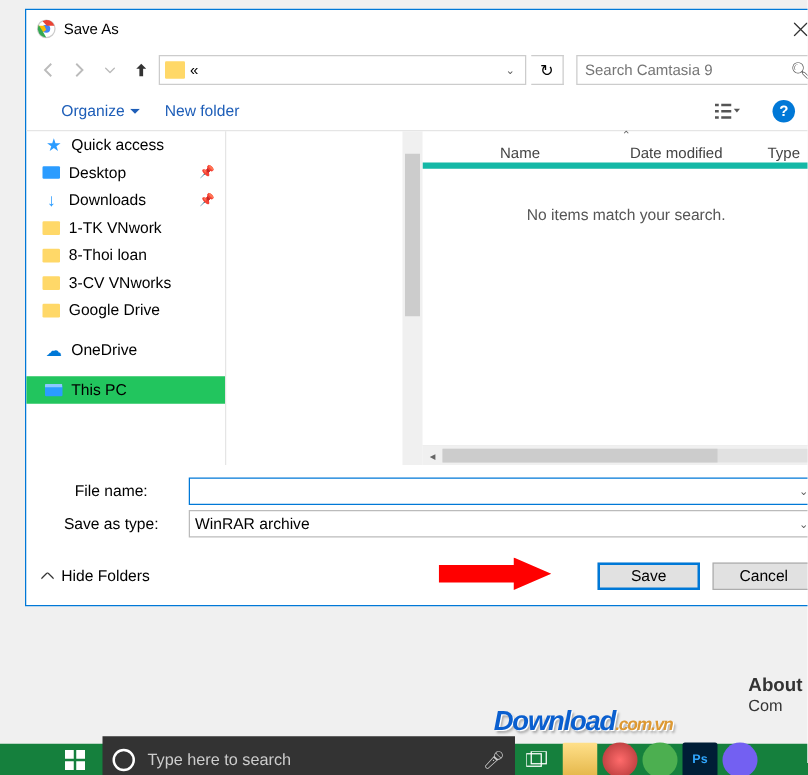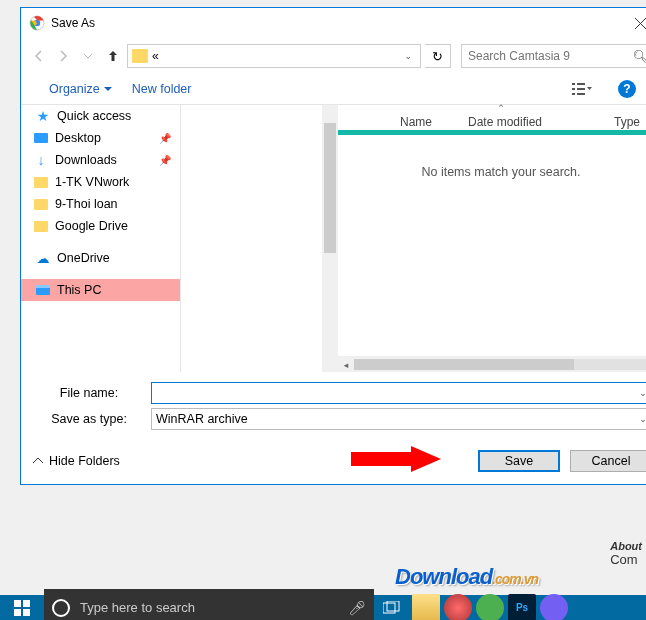--- a/index.html
+++ b/index.html
@@ -35,38 +35,38 @@
 .toolbar .item { font-size: 12.5px; color: #1e5eb8; display: flex; align-items: center; gap: 4px; }
 .toolbar .spacer { flex: 1; }
 .view-btn { width: 32px; height: 22px; display: flex; align-items: center; justify-content: center; }
 .help-btn { width: 18px; height: 18px; border-radius: 50%; background: #0078d7; color: #fff; font-size: 12px; display: flex; align-items: center; justify-content: center; font-weight: bold; }
 
 .body-area { flex: 1; display: flex; border-top: 1px solid #e5e5e5; min-height: 0; }
 
 .tree { width: 160px; display: flex; flex-direction: column; border-right: 1px solid #e5e5e5; overflow: hidden; }
 .tree-item { height: 22px; display: flex; align-items: center; font-size: 12.5px; padding-left: 14px; gap: 6px; position: relative; cursor: pointer; }
 .tree-item.sub { padding-left: 12px; }
-.tree-item.sel { background: #fca5a5; }
+.tree-item.sel { background: #22c55e; }
 .tree-item .pin { position: absolute; right: 8px; font-size: 10px; color: #888; }
 .ic { width: 16px; height: 16px; display: flex; align-items: center; justify-content: center; }
 .ic-star { color: #2b9cff; font-size: 14px; }
 .ic-folder { width: 14px; height: 11px; background: #ffd868; border-radius: 1px; }
 .ic-desktop { width: 14px; height: 10px; background: #2b9cff; border-radius: 1px; }
 .ic-downloads { color: #2b9cff; font-size: 14px; font-weight: bold; }
 .ic-onedrive { color: #0078d7; font-size: 13px; }
 .ic-pc { width: 14px; height: 10px; background: #2b9cff; border-radius: 1px; border-top: 3px solid #8cc8ff; }
 .tree-scrollbar { width: 16px; background: #f0f0f0; position: absolute; right: 0; top: 0; bottom: 0; }
 .tree-scrollbar .thumb { background: #ccc; position: absolute; left: 2px; right: 2px; top: 18px; height: 130px; }
 .tree-wrap { position: relative; flex: 1; }
 
 .file-area { flex: 1; display: flex; flex-direction: column; }
 .col-headers { height: 22px; display: flex; align-items: center; border-bottom: 5px solid #14b8a6; font-size: 12px; color: #444; gap: 36px; }
 .col-headers .c1 { width: 16px; }
 .col-headers .cname { flex: 1; padding-left: 10px; }
-.col-headers .cdate { width: 110px; }
+.col-headers .cdate { width: 110px; text-align: right; }
 .col-headers .ctype { width: 50px; }
 .sort-ind { text-align: center; font-size: 9px; color: #666; width: 100%; margin-top: -2px; }
 .empty-msg { text-align: center; font-size: 12.5px; color: #555; margin-top: 30px; }
 .hscroll { height: 16px; display: flex; background: #f0f0f0; border-top: 1px solid #eee; }
 .hscroll .arrow { width: 16px; display: flex; align-items: center; justify-content: center; font-size: 9px; color: #666; }
 .hscroll .track { flex: 1; background: #e1e1e1; margin: 2px 0; position: relative; }
 .hscroll .thumb { position: absolute; left: 0; top: 0; bottom: 0; width: 75%; background: #ccc; }
 
 .form-area { padding: 8px 12px 4px; }
 .form-row { display: flex; align-items: center; height: 26px; }
@@ -77,34 +77,34 @@
 .form-row .field .val { flex: 1; padding: 0 4px; font-size: 12.5px; }
 .form-row .field .dd { width: 16px; text-align: center; font-size: 9px; color: #555; }
 
 .button-row { display: flex; align-items: center; padding: 14px 12px 12px; gap: 10px; position: relative; }
 .hide-folders { font-size: 12.5px; display: flex; align-items: center; gap: 6px; cursor: pointer; }
 .button-row .spacer { flex: 1; }
 .pbtn { width: 82px; height: 22px; font-size: 12.5px; background: #e1e1e1; border: 1px solid #adadad; cursor: pointer; }
 .pbtn.primary { border: 2px solid #0078d7; background: #e1e1e1; }
 .arrow-overlay { position: absolute; left: 330px; top: 10px; pointer-events: none; }
 
-.taskbar { position: absolute; left: 0; right: 0; bottom: 0; height: 25px; background: #0369a1; display: flex; align-items: center; }
+.taskbar { position: absolute; left: 0; right: 0; bottom: 0; height: 25px; background: #15803d; display: flex; align-items: center; justify-content: center; }
 .start-btn { width: 44px; height: 38px; display: flex; align-items: center; justify-content: center; }
 .start-btn svg { width: 16px; height: 16px; }
 .search-bar { width: 330px; height: 38px; background: #333; display: flex; align-items: center; padding: 0 8px; gap: 10px; }
 .search-bar .cortana { width: 18px; height: 18px; border: 2px solid #fff; border-radius: 50%; }
 .search-bar .txt { color: #ccc; font-size: 13px; flex: 1; }
 .search-bar .mic { color: #ccc; font-size: 14px; }
 .task-icons { display: flex; align-items: center; height: 38px; }
 .task-icons .ti { width: 28px; height: 28px; margin: 0 2px; border-radius: 2px; }
 .taskview { width: 36px; display: flex; align-items: center; justify-content: center; }
 .taskview svg { width: 18px; height: 14px; }
 
 .about-area { position: absolute; right: 4px; top: 540px; font-size: 13px; color: #333; }
-.about-area .hd { font-weight: bold; font-size: 11px; font-style: italic; }
+.about-area .hd { font-weight: bold; font-size: 15px; }
 .dl-logo { position: absolute; left: 395px; bottom: 30px; font-family: Arial Black, sans-serif; font-weight: 900; font-style: italic; font-size: 22px; color: #0a5fcf; text-shadow: 1px 1px 0 #fff, 2px 2px 2px rgba(0,0,0,0.3); letter-spacing: -1px; }
 .dl-logo .ext { color: #d93; font-size: 14px; }
 </style>
 </head>
 <body>
 
 <div class="about-area">
   <div class="hd">About</div>
   <div>Com</div>
 </div>
@@ -207,21 +207,27 @@
         <div class="tree-item sub">
           <span class="ic">
               <span class="ic-folder"></span>
             </span>
           <span>1-TK VNwork</span>
         </div>
         <div class="tree-item sub">
           <span class="ic">
               <span class="ic-folder"></span>
             </span>
-          <span>9-Thoi loan</span>
+          <span>8-Thoi loan</span>
+        </div>
+        <div class="tree-item sub">
+          <span class="ic">
+              <span class="ic-folder"></span>
+            </span>
+          <span>3-CV VNworks</span>
         </div>
         <div class="tree-item sub">
           <span class="ic">
               <span class="ic-folder"></span>
             </span>
           <span>Google Drive</span>
         </div>
         <div style="height:10px"></div>
         <div class="tree-item">
           <span class="ic ic-onedrive">☁</span>

